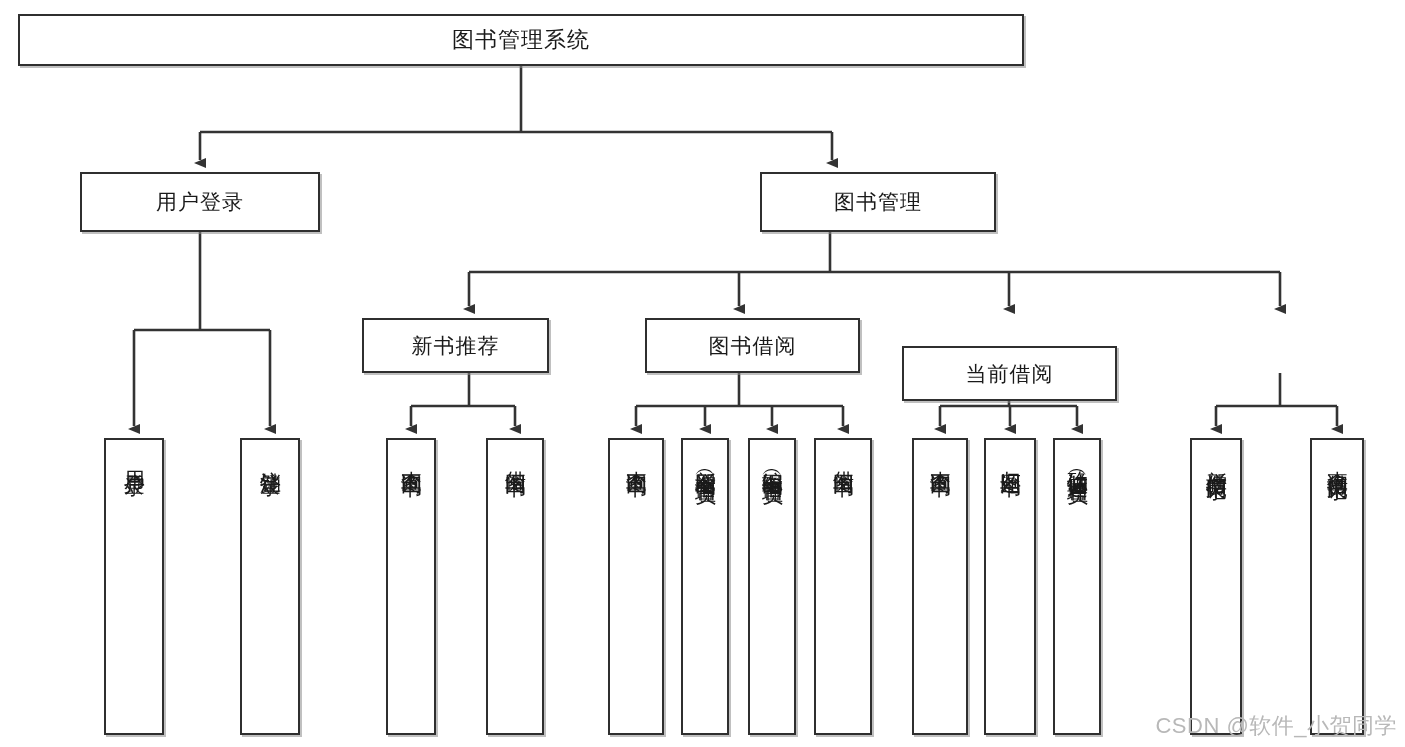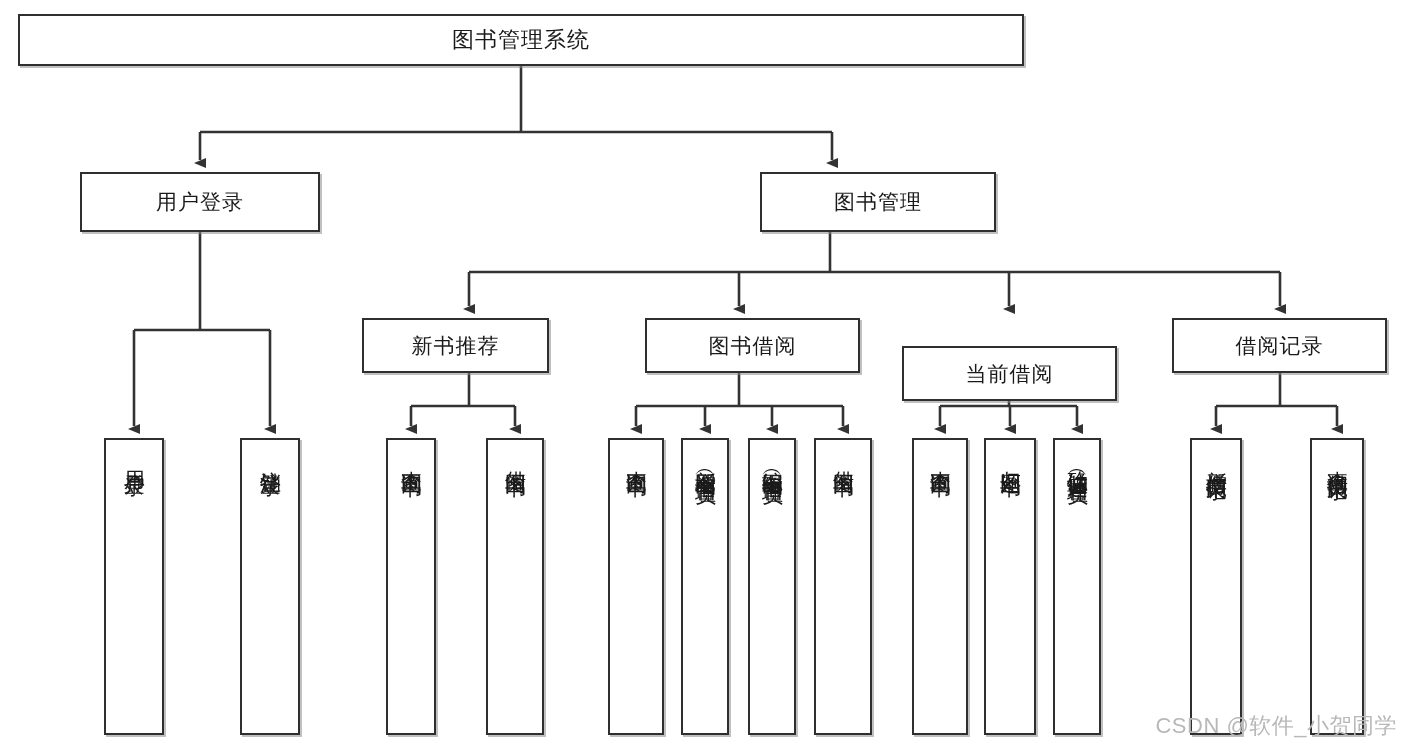--- a/index.html
+++ b/index.html
@@ -134,23 +134,20 @@
 
   <div class="node" style="left:362px; top:318px; width:187px; height:55px;">
     <span class="node-h">新书推荐</span>
   </div>
   <div class="node" style="left:632px; top:318px; width:215px; height:55px;margin-left:13px;">
     <span class="node-h">图书借阅</span>
   </div>
   <div class="node" style="left:902px; top:318px; width:215px; height:55px;margin-top:28px;">
     <span class="node-h">当前借阅</span>
   </div>
-  <div class="node" style="left:1172px; top:318px; width:215px; height:55px;">
-    <span class="node-h">借阅记录</span>
-  </div>
 
   <div class="node leaf" style="left:104px; top:438px; width:60px; height:297px;">
     <span class="node-v">用户登录</span>
   </div>
   <div class="node leaf" style="left:240px; top:438px; width:60px; height:297px;">
     <span class="node-v">注销登录</span>
   </div>
 
   <div class="node leaf" style="left:386px; top:438px; width:50px; height:297px;">
     <span class="node-v">查询图书</span>

